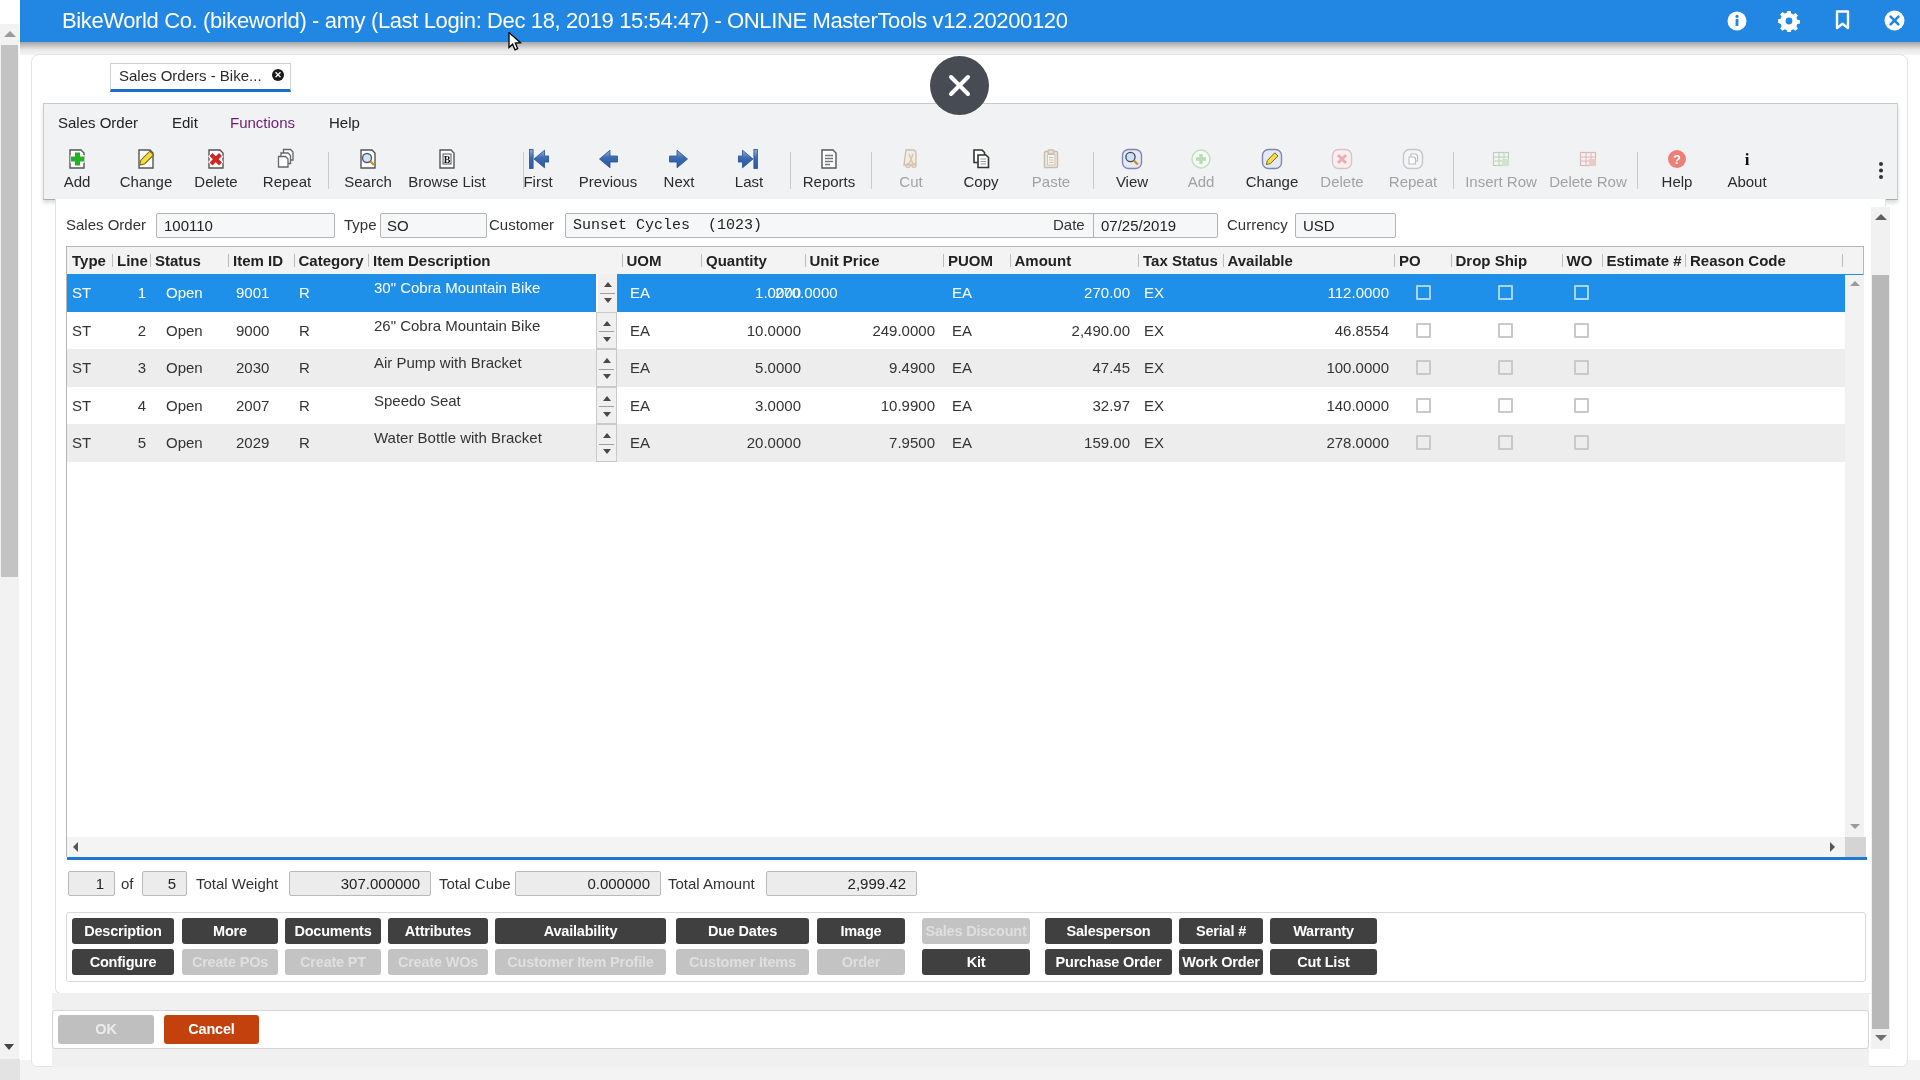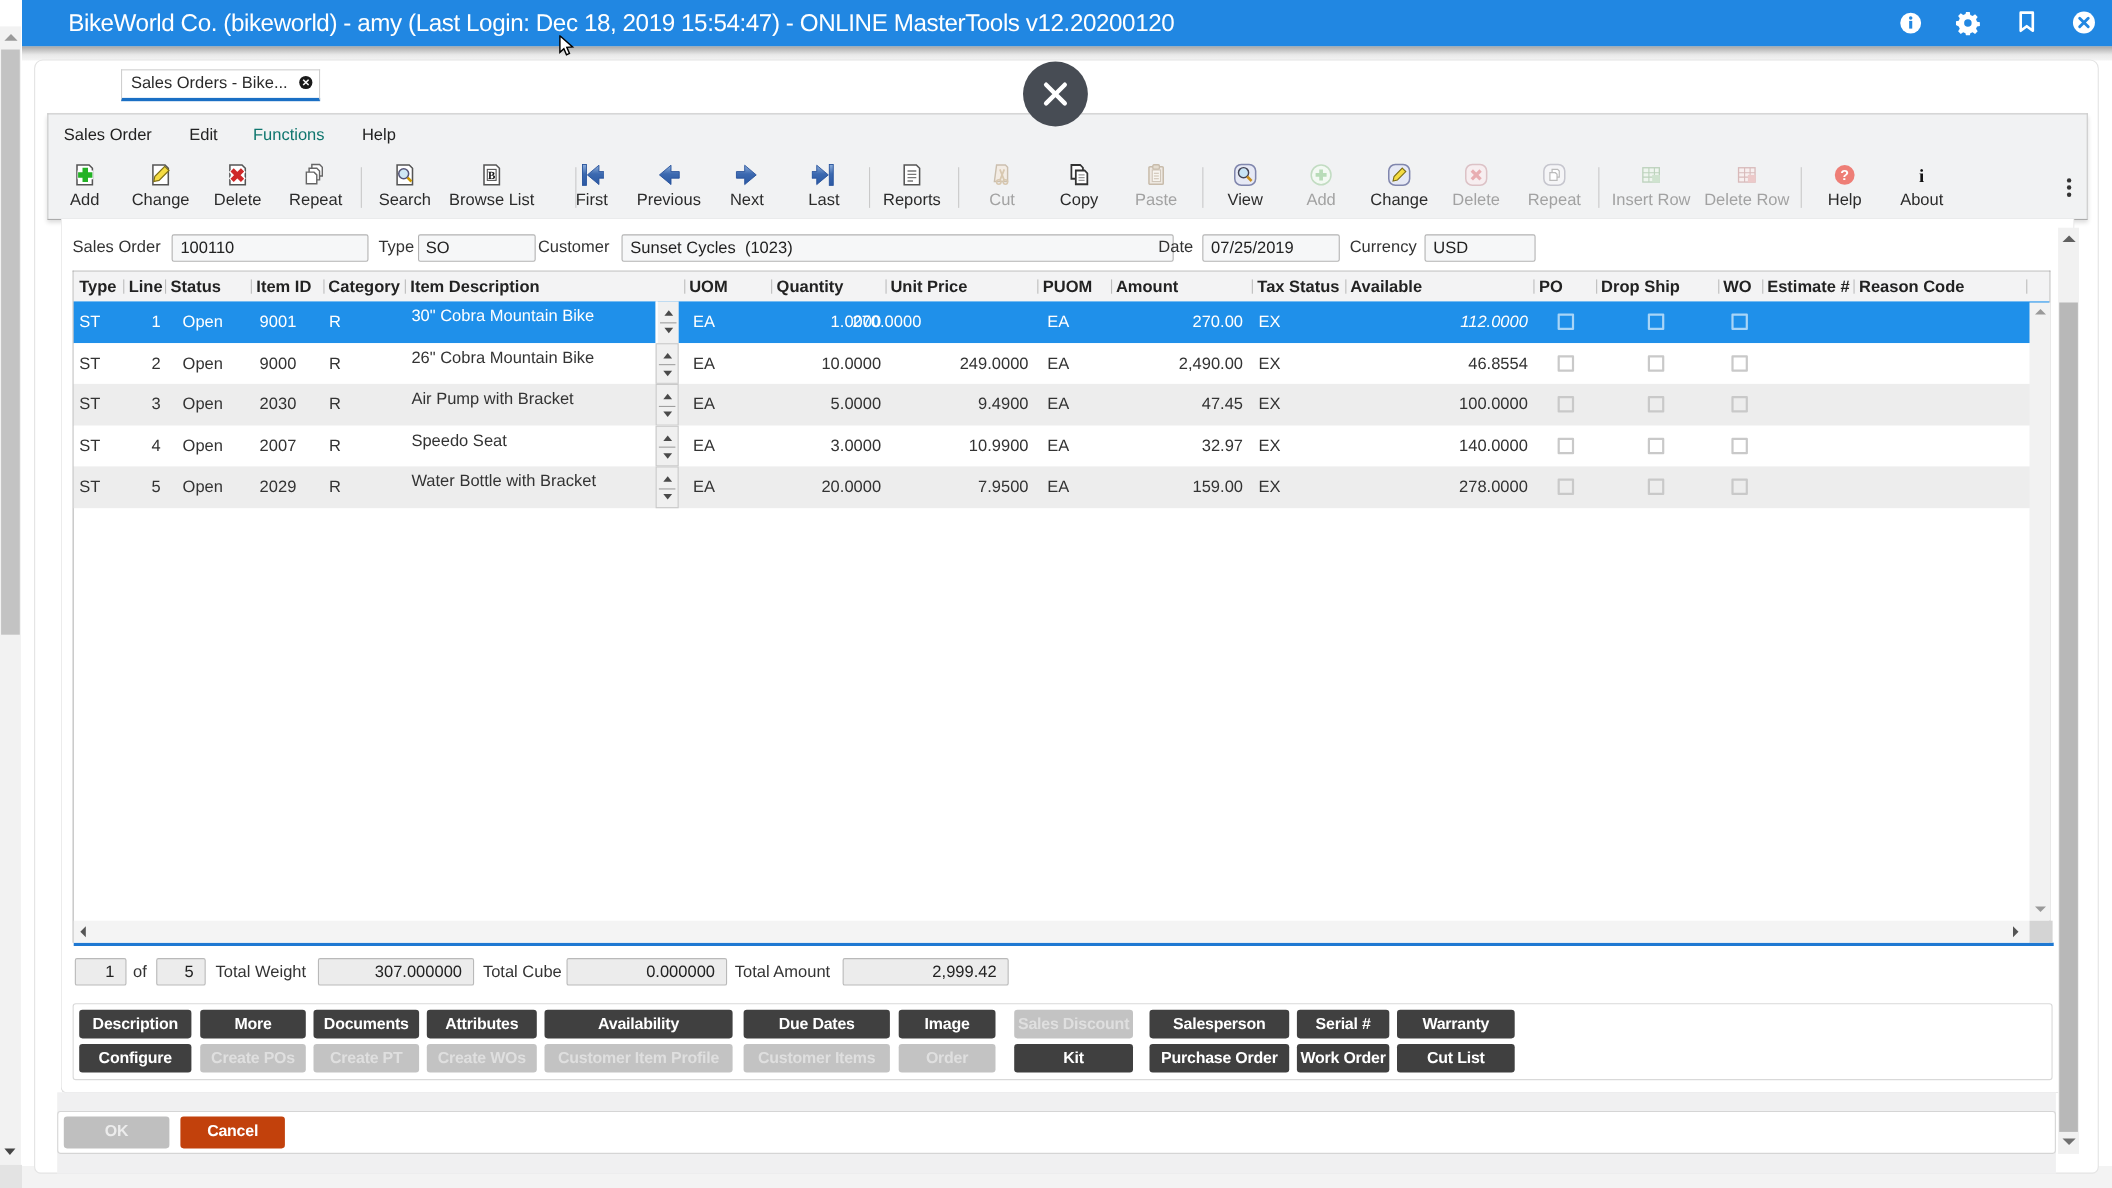--- a/index.html
+++ b/index.html
@@ -59,21 +59,21 @@
 
 <div class="abs" style="left:110px;top:63px;width:181px;height:29px;background:#fff;border:1px solid #cfcfcf;border-bottom:3px solid #1a6fc4;">
   <span style="position:absolute;left:8px;top:3px;font-size:15px;color:#2b2b2b;">Sales Orders - Bike...</span>
   <span style="position:absolute;left:161px;top:4.5px;width:12px;height:12px;background:#1a1a1a;border-radius:50%;color:#fff;font-size:9px;line-height:12px;text-align:center;font-weight:bold;">✕</span>
 </div>
 
 <div class="abs" id="toolbarpanel" style="left:43px;top:103px;width:1855px;height:97px;background:#f1f2f3;border:1px solid #c9c9c9;border-bottom:1px solid #ababab;box-shadow:0 3px 4px rgba(0,0,0,0.14);">
 </div>
 <div class="lbl" style="left:58px;top:114px;color:#222;">Sales Order</div>
 <div class="lbl" style="left:172px;top:114px;color:#222;">Edit</div>
-<div class="lbl" style="left:230px;top:114px;color:#0f766e;">Functions</div>
+<div class="lbl" style="left:230px;top:114px;color:#701a75;">Functions</div>
 <div class="lbl" style="left:329px;top:114px;color:#222;">Help</div>
 <div class="tbtn" style="left:32px;top:148px;">
     <svg class="ic" viewBox="0 0 22 22">
       <path d="M4 2 h11 l3 3 v15 h-14 z" fill="#fff" stroke="#555" stroke-width="1.4"></path>
       <path d="M11.5 4 v14 M4.5 11 h14" stroke="#fff" stroke-width="8"></path>
       <path d="M11.5 4.5 v13 M5 11 h13" stroke="#23b225" stroke-width="5"></path>
     </svg>
     <span class="tl">Add</span>
   </div>
 <div class="tbtn" style="left:101px;top:148px;">
@@ -277,21 +277,21 @@
 <div class="sep" style="left:1637px;"></div>
 <div class="abs" style="left:1879px;top:162px;width:4px;height:4px;border-radius:50%;background:#333;box-shadow:0 6.5px 0 #333, 0 13px 0 #333;"></div>
 
 <div class="abs" style="left:55px;top:199px;width:1831px;height:795px;background:#fff;border:1px solid #e0e0e0;border-top:none;border-radius:0 0 6px 6px;"></div>
 
 <div class="lbl" style="left:66px;top:216px;">Sales Order</div>
 <div class="inp" style="left:156px;top:213px;width:179px;padding-left:7px;">100110</div>
 <div class="lbl" style="left:344px;top:216px;">Type</div>
 <div class="inp" style="left:380px;top:213px;width:107px;padding-left:6px;">SO</div>
 <div class="lbl" style="left:489px;top:216px;">Customer</div>
-<div class="inp" style="left:565px;top:213px;width:502px;padding-left:7px;">Sunset Cycles&nbsp; (1023)</div>
+<div class="inp" style="left:565px;top:213px;width:575px;padding-left:7px;font-family:Liberation Mono, monospace;">Sunset Cycles&nbsp; (1023)</div>
 <div class="lbl" style="left:1053px;top:216px;">Date</div>
 <div class="inp" style="left:1093px;top:213px;width:125px;padding-left:7px;">07/25/2019</div>
 <div class="lbl" style="left:1227px;top:216px;">Currency</div>
 <div class="inp" style="left:1295px;top:213px;width:101px;padding-left:7px;">USD</div>
 
 <div class="abs" style="left:66px;top:246px;width:1798px;height:611px;border:1px solid #b5b5b5;border-bottom:none;background:#fff;"></div>
 <div class="abs" style="left:67px;top:857px;width:1800px;height:3px;background:#1e78d2;"></div>
 <div class="abs" style="left:67px;top:247px;width:1796px;height:27px;background:#f3f3f4;">
 <div class="hcell" style="left:5px;">Type</div>
 <div class="tick" style="left:45px;"></div>
@@ -341,21 +341,21 @@
       <div style="position:absolute;left:6px;top:8px;width:0;height:0;border-left:4.5px solid transparent;border-right:4.5px solid transparent;border-bottom:5.5px solid #4a4a4a;"></div>
       <div style="position:absolute;left:2px;top:18.5px;width:15px;height:1px;background:#9f9f9f;"></div>
       <div style="position:absolute;left:6px;top:24px;width:0;height:0;border-left:4.5px solid transparent;border-right:4.5px solid transparent;border-top:5.5px solid #4a4a4a;"></div>
     </div>
 <div class="cell" style="left:563px;">EA</div>
 <div class="cell" style="left:584px;width:150px;text-align:right;">1.0000</div>
 <div class="cell" style="left:708px;width:160px;text-align:left;">270.0000</div>
 <div class="cell" style="left:885px;">EA</div>
 <div class="cell" style="left:913px;width:150px;text-align:right;">270.00</div>
 <div class="cell" style="left:1077px;">EX</div>
-<div class="cell" style="left:1172px;width:150px;text-align:right;font-style:italic;">112.0000</div>
+<div class="cell" style="left:1172px;width:150px;text-align:right;">112.0000</div>
 <div class="chk" style="left:1349px;border:2px solid rgba(255,255,255,0.62);"></div>
 <div class="chk" style="left:1431px;border:2px solid rgba(255,255,255,0.62);"></div>
 <div class="chk" style="left:1507px;border:2px solid rgba(255,255,255,0.62);"></div>
 </div>
 <div class="abs" style="left:67px;top:311.6px;width:1796px;height:37.6px;background:#fff;color:#333;">
 <div class="cell" style="left:5px;">ST</div>
 <div class="cell" style="left:29px;width:50px;text-align:right;">2</div>
 <div class="cell" style="left:99px;">Open</div>
 <div class="cell" style="left:169px;">9000</div>
 <div class="cell" style="left:232px;">R</div>

